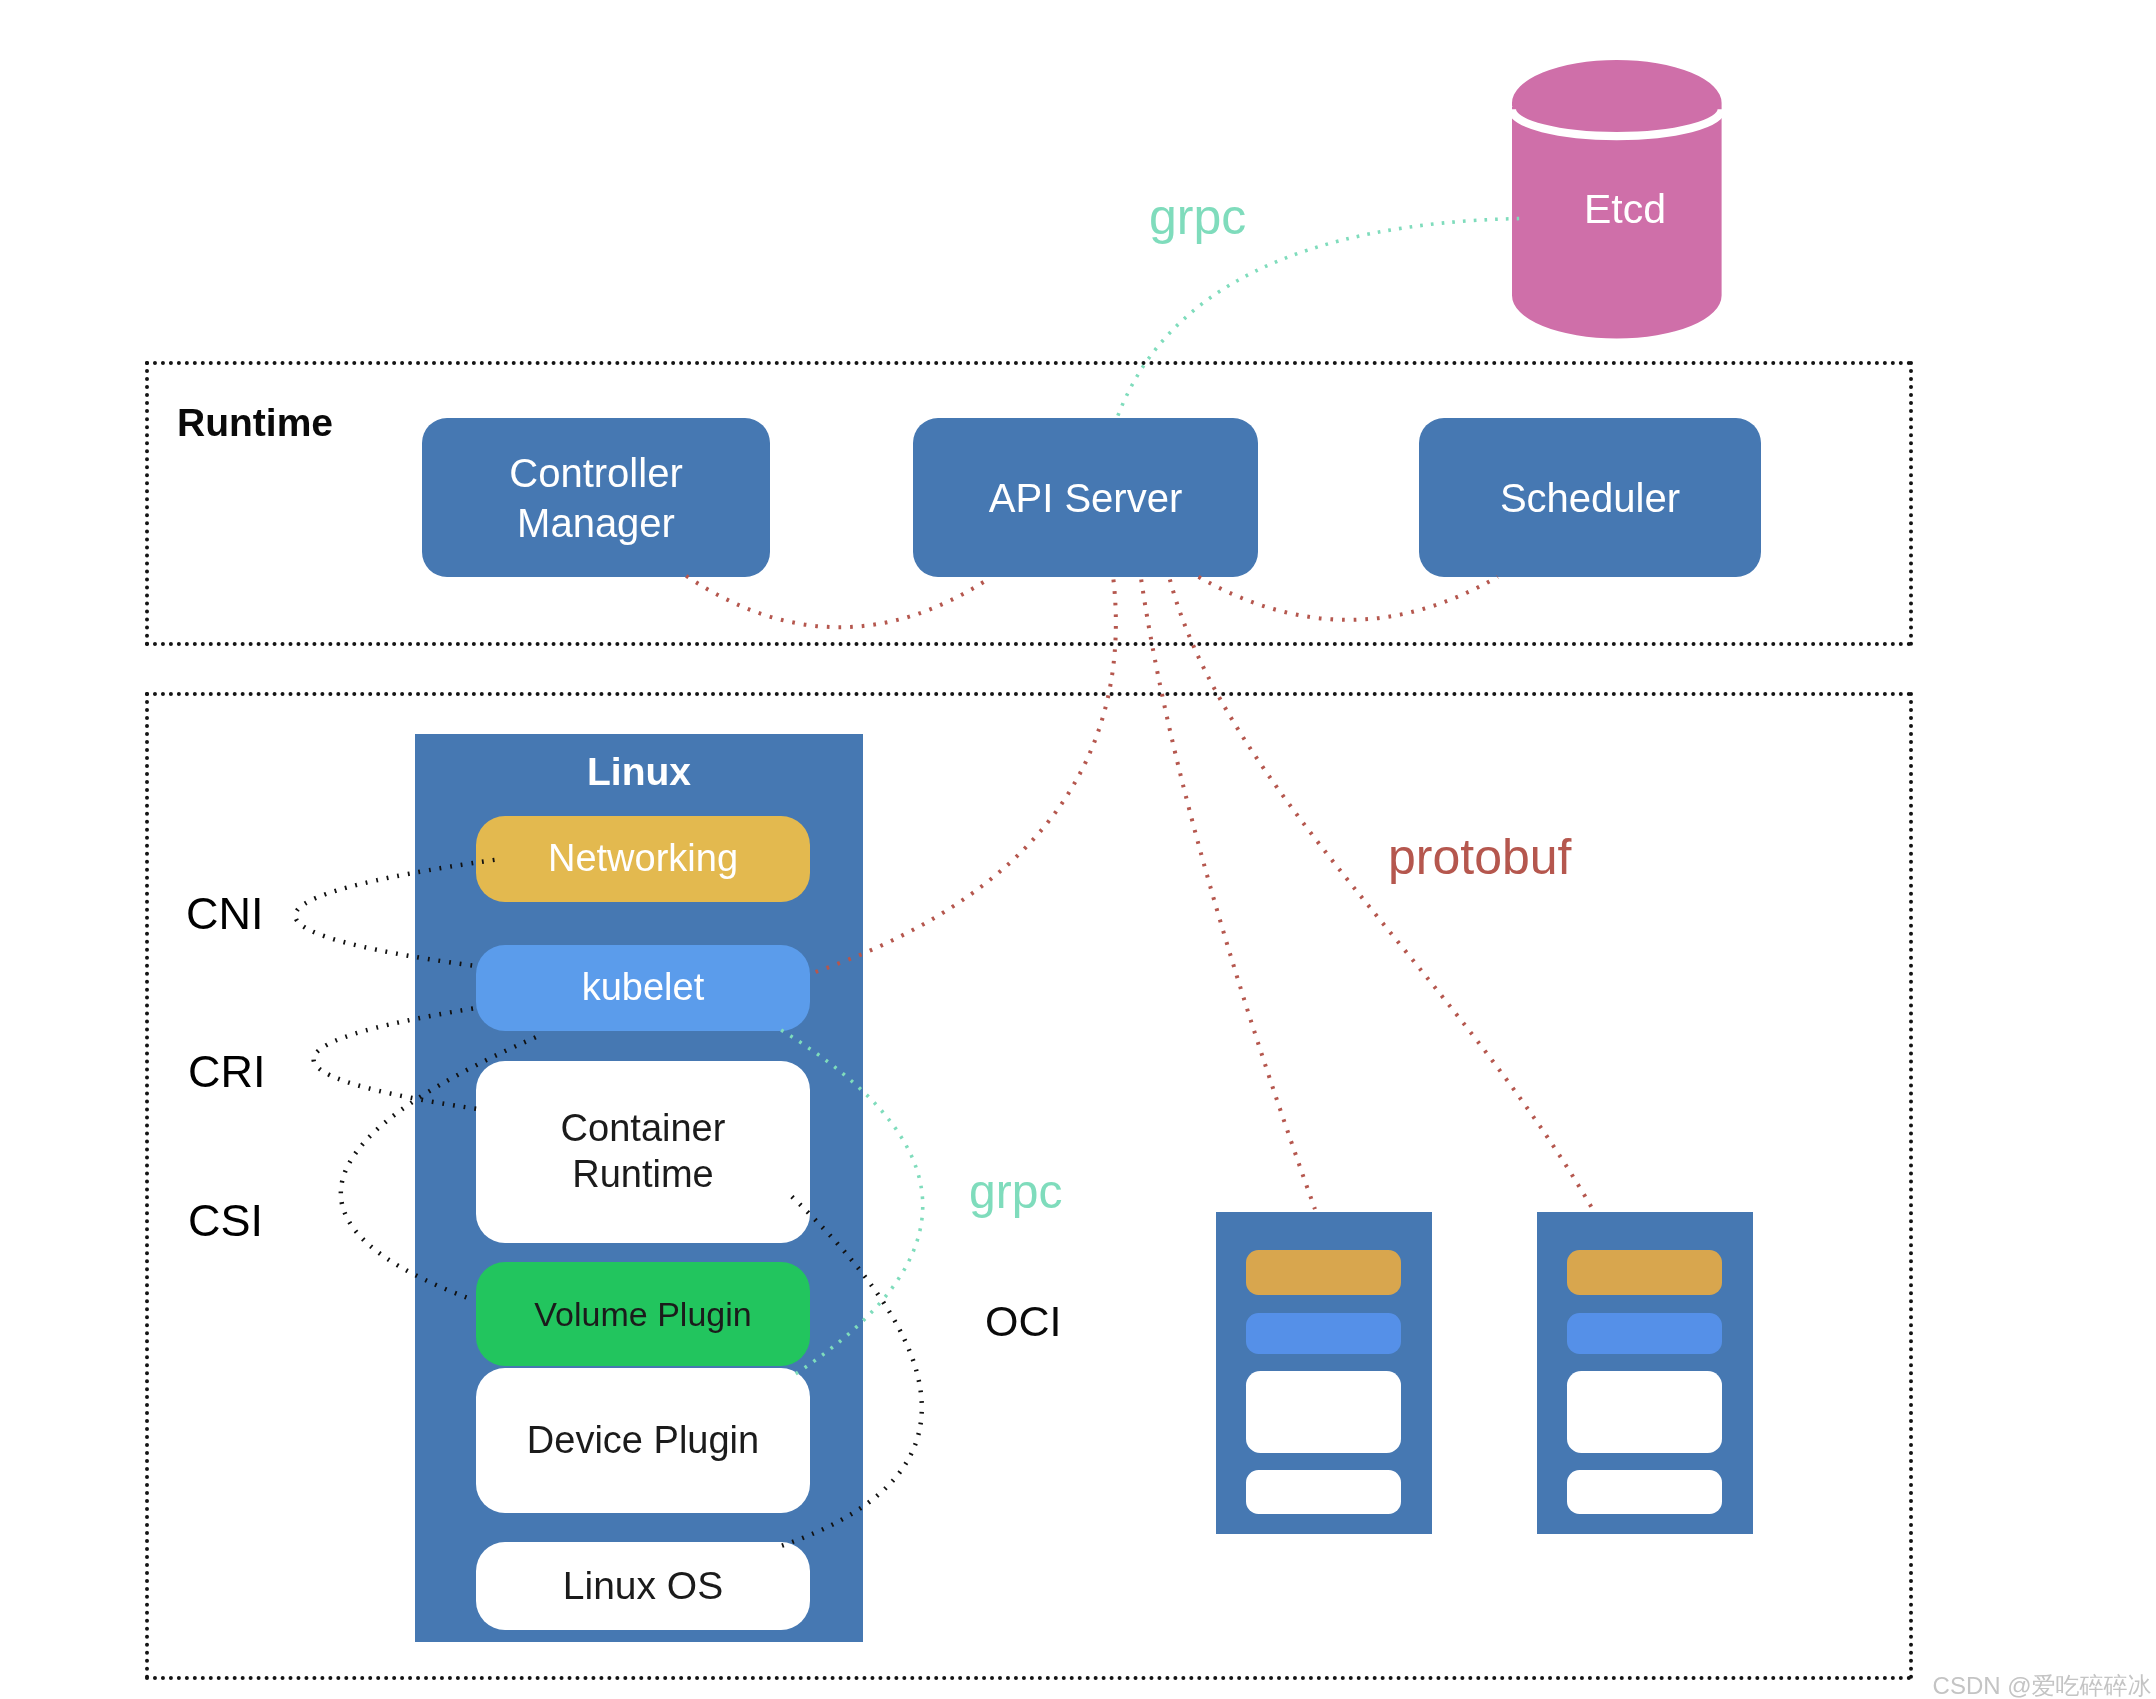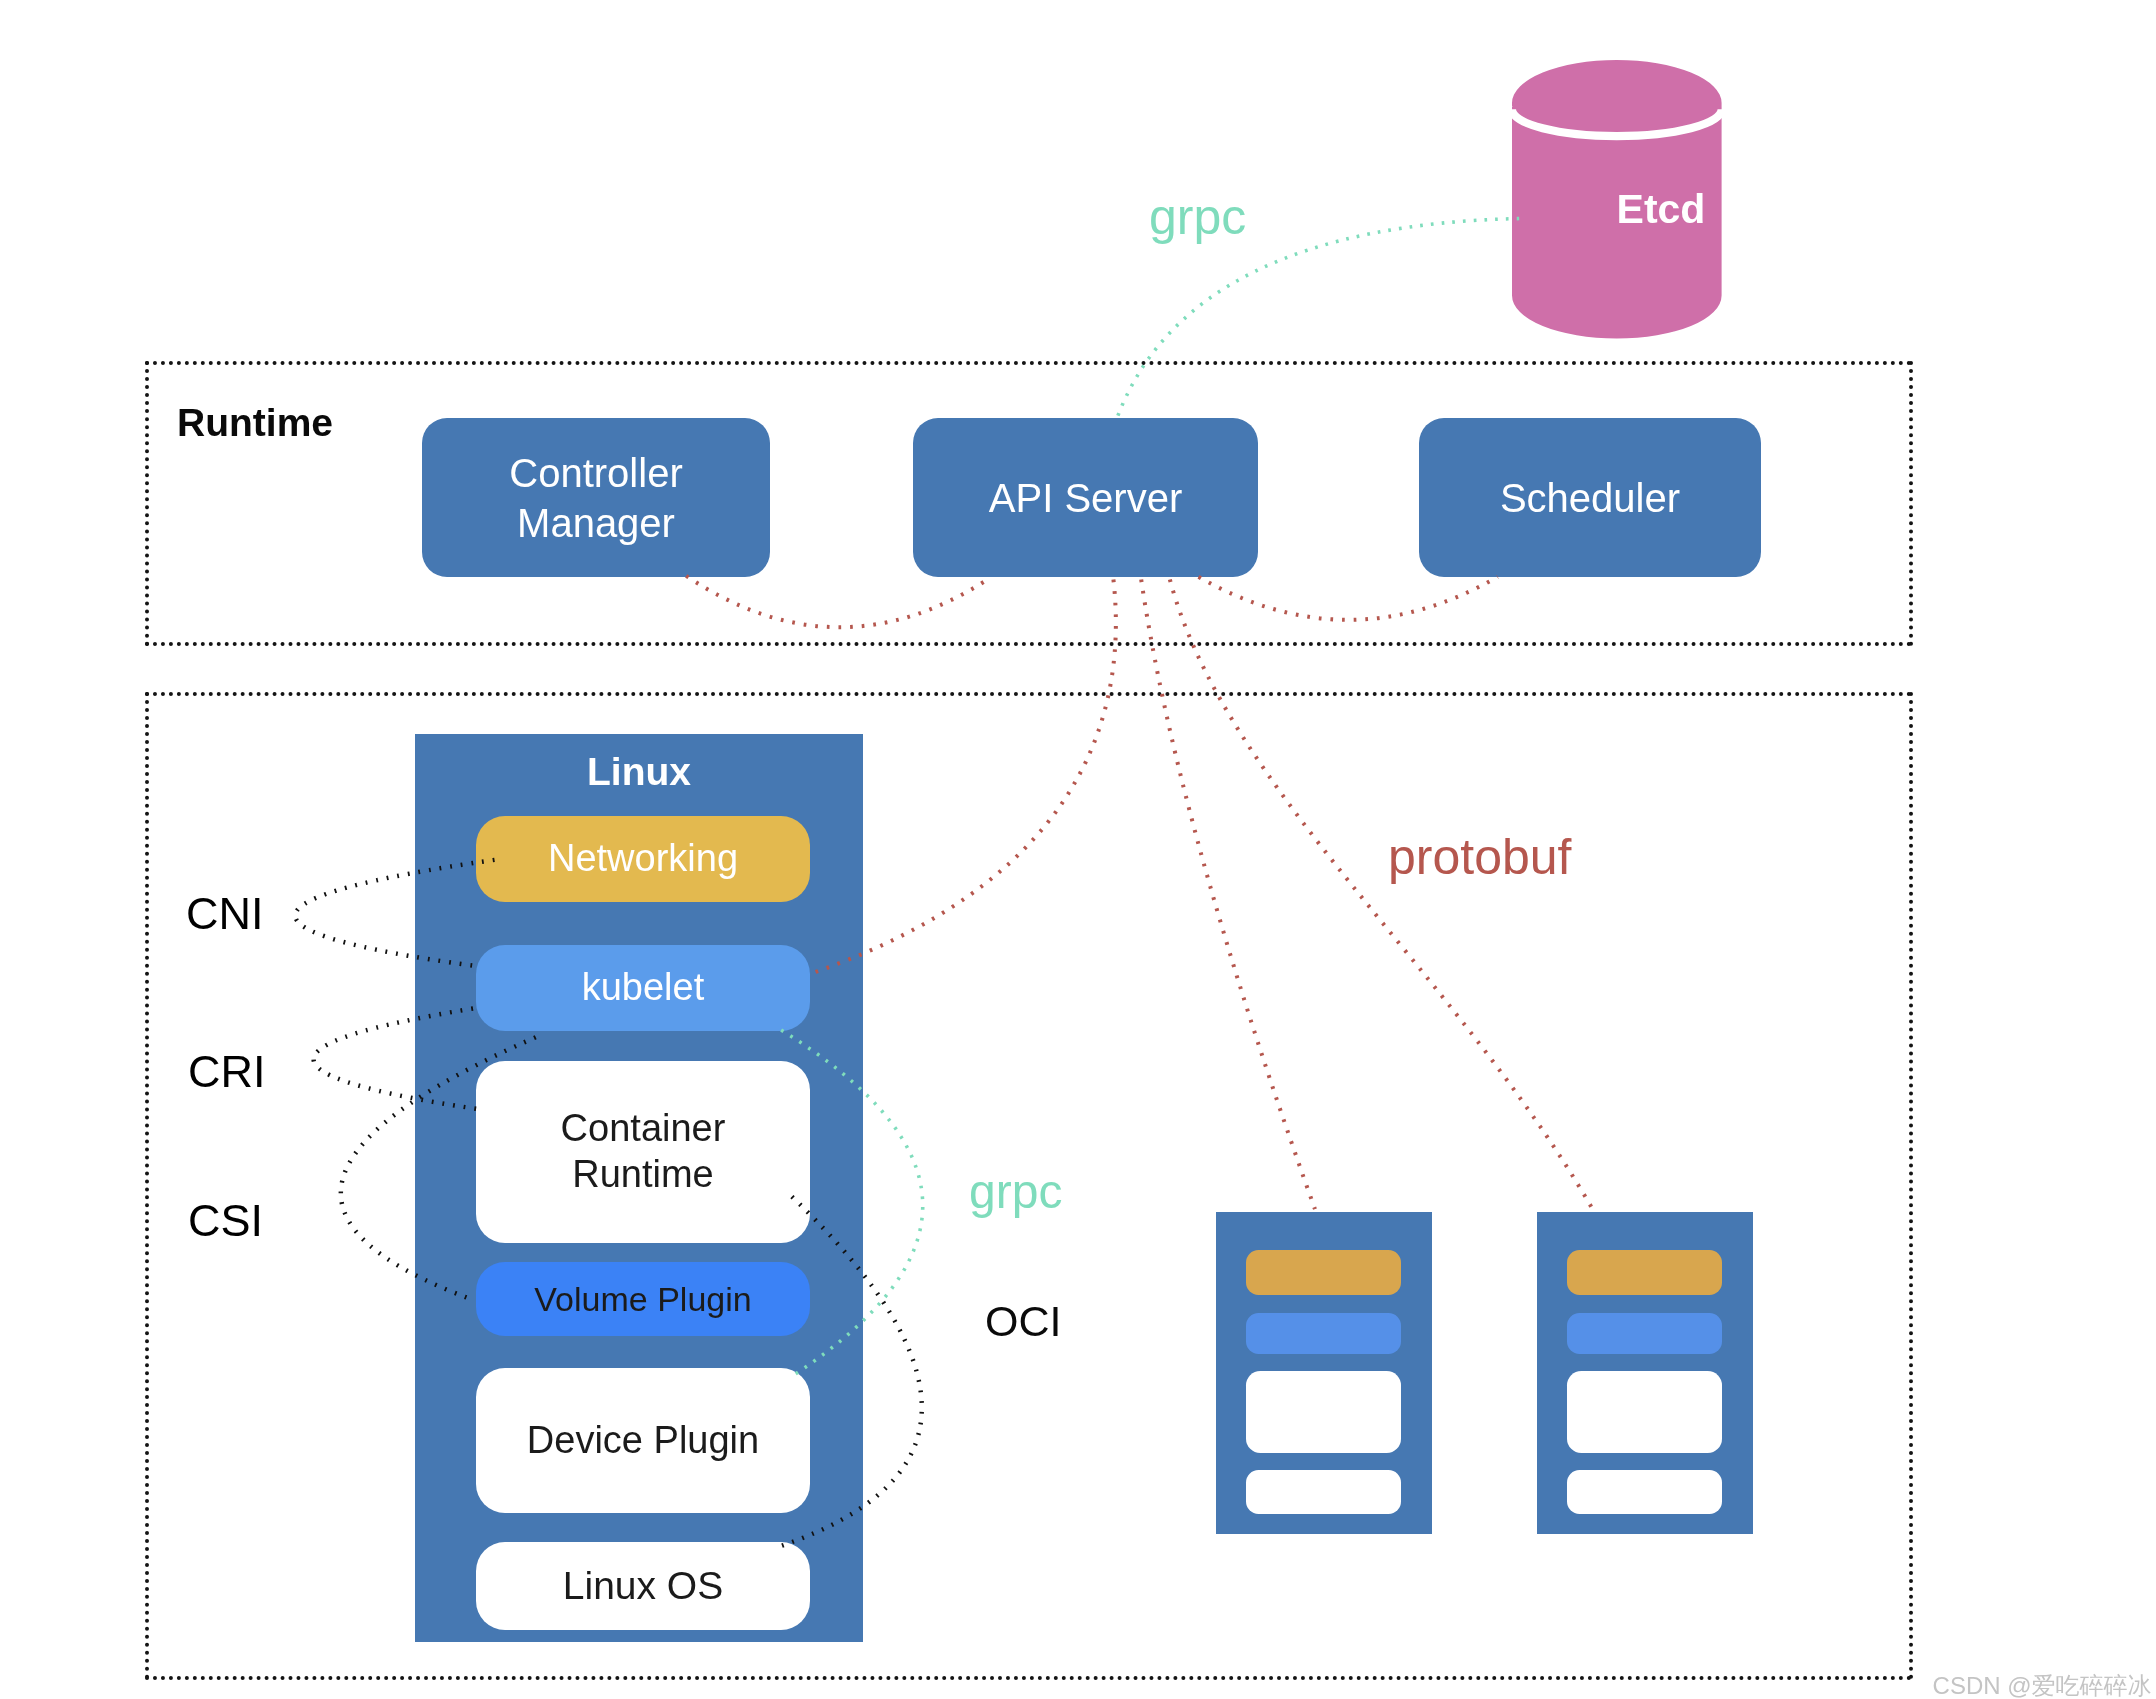--- a/index.html
+++ b/index.html
@@ -28,21 +28,21 @@
   
   #node-box{position:absolute;left:415px;top:734px;width:448px;height:908px;background:var(--box_blue);}
   #node-title{position:absolute;left:0;top:16px;width:100%;text-align:center;color:#fff;font-weight:bold;font-size:39px;}
   .node-item{
     position:absolute;left:61px;width:334px;border-radius:29px;box-sizing:border-box;
     display:flex;align-items:center;justify-content:center;text-align:center;font-size:38px;line-height:1.2;
   }
   #item-networking{top:82px;height:86px;background:var(--gold);color:#fff;}
   #item-kubelet{top:211px;height:86px;background:var(--kubelet_blue);color:#fff;}
   #item-container-runtime{top:327px;height:182px;background:#fff;color:#1b1b1b;border-radius:29px;}
-  #item-volume-plugin{top:528px;height:74px;background:#3b82f6;color:#1b1b1b;font-size:34px;}
+  #item-volume-plugin{top:528px;height:104px;background:#22c55e;color:#1b1b1b;font-size:34px;}
   #item-device-plugin{top:634px;height:145px;background:#fff;color:#1b1b1b;}
   #item-linux-os{top:808px;height:88px;background:#fff;color:#1b1b1b;font-size:39px;}
 
   
   .pod{position:absolute;top:1212px;width:216px;height:322px;background:var(--box_blue);}
   #pod-left{left:1216px;}
   #pod-right{left:1537px;}
   .pod-bar{position:absolute;left:30px;width:155px;border-radius:12.5px;}
   .bar-gold{background:var(--pod_gold);}
   .bar-blue{background:var(--pod_blue);}
@@ -57,21 +57,21 @@
   #ann-grpc-top{left:1149px;top:188px;font-size:50px;color:var(--teal);}
   #ann-grpc-node{left:969px;top:1164px;font-size:48px;color:var(--teal);}
   #ann-protobuf{left:1388px;top:828px;font-size:50px;color:var(--red);}
   #ann-oci{left:985px;top:1297px;font-size:43px;color:#0a0a0a;}
   .iface{position:absolute;font-size:45px;font-weight:500;color:#000;}
   #ann-cni{left:186px;top:888px;}
   #ann-cri{left:188px;top:1046px;}
   #ann-csi{left:188px;top:1195px;}
 
   
-  #etcd-label{position:absolute;left:1556px;top:186px;width:210px;text-align:center;color:#fff;font-weight:bold;font-size:41px;z-index:6;}
+  #etcd-label{position:absolute;left:1456px;top:186px;width:210px;text-align:right;color:#fff;font-weight:normal;font-size:41px;z-index:6;}
 
   
   #overlay{position:absolute;left:0;top:0;z-index:5;pointer-events:none;}
   .edge-black{stroke:#111;stroke-width:5;stroke-dasharray:2 10;fill:none;}
   .edge-red{stroke:var(--red);stroke-width:4.5;stroke-dasharray:3 10;fill:none;}
   .edge-teal{stroke:var(--teal);stroke-width:4;stroke-dasharray:3 9;fill:none;}
   #etcd-body{fill:var(--etcd_pink);}
   #etcd-lid{stroke:#fff;stroke-width:9;fill:none;}
 
   #watermark{position:absolute;right:5.4px;top:1664px;font-size:24px;color:#c4c4c4;margin-top:6px;}

